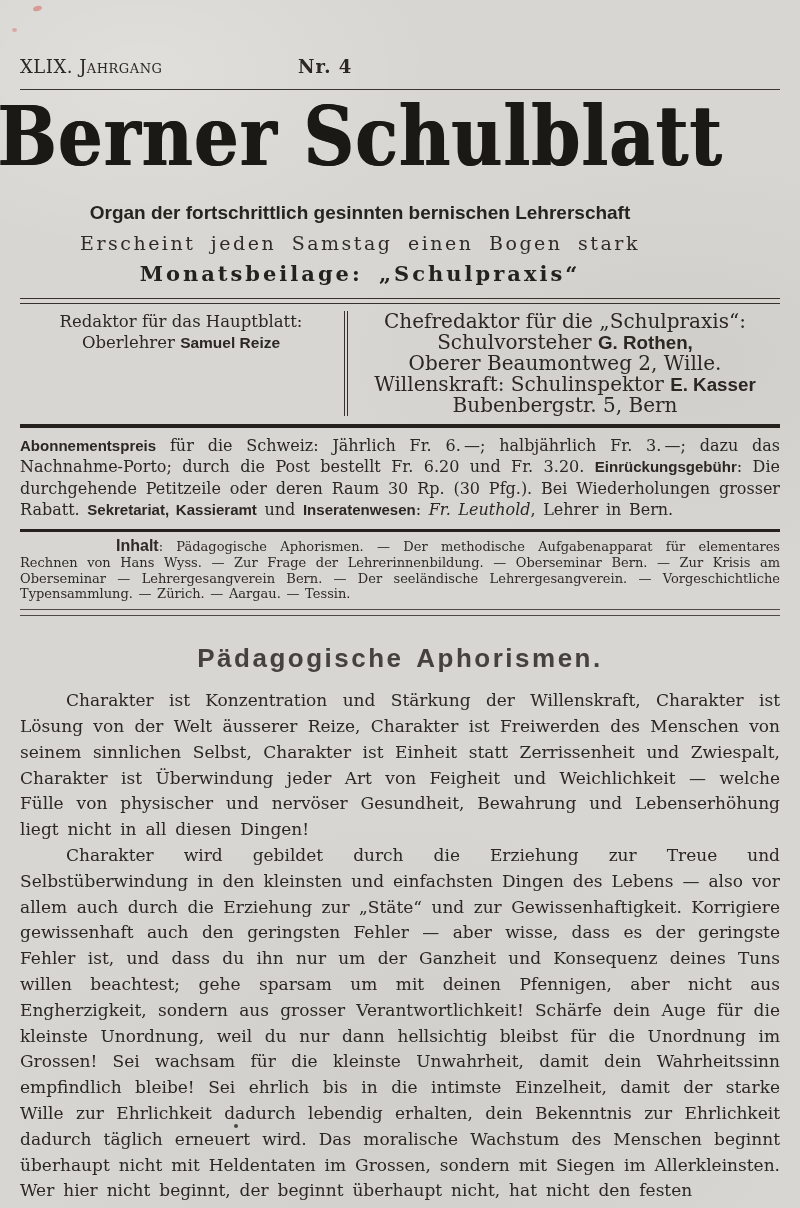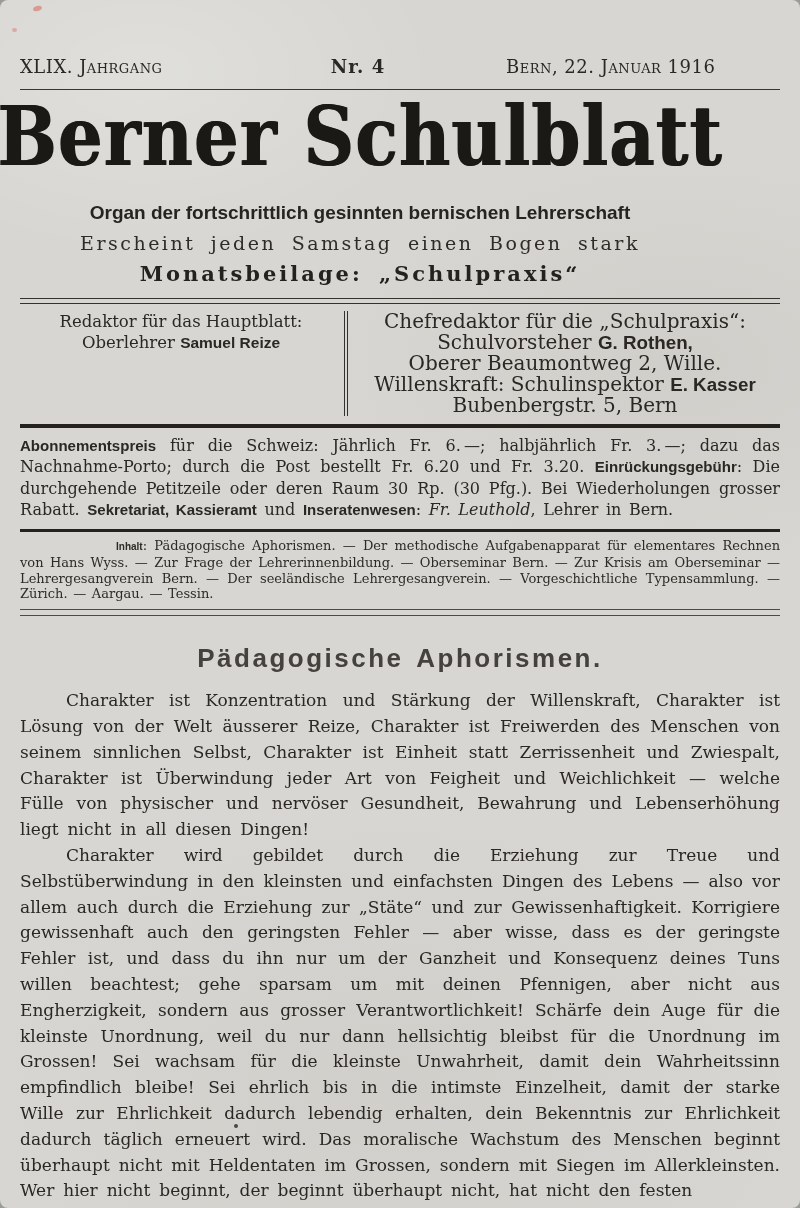--- a/index.html
+++ b/index.html
@@ -5,28 +5,27 @@
   html,body{margin:0;padding:0;background:#9a9a98;}
   .page{
     position:relative;width:800px;height:1208px;overflow:hidden;
     background-color:#d7d6d2;
     background-image:
       radial-gradient(ellipse 420px 260px at 18% 6%, rgba(255,255,255,.22), transparent 70%),
       radial-gradient(ellipse 500px 300px at 85% 30%, rgba(140,138,128,.10), transparent 70%),
       radial-gradient(ellipse 600px 400px at 50% 90%, rgba(120,118,108,.08), transparent 70%);
     font-family:"DejaVu Serif","Liberation Serif",serif;
     color:#2b2824;
-    border-radius:8px;
   }
   .content{padding:56px 20px 0 20px;}
 
   
   .issue-line{display:grid;grid-template-columns:278px 120px 1fr;align-items:baseline;font-size:18px;}
   .smallcaps{font-variant:small-caps;letter-spacing:.5px;}
-  .issue-no{text-align:center;font-weight:bold;letter-spacing:1px;}
+  .issue-no{text-align:left;font-weight:bold;letter-spacing:1px;}
   .place-date{padding-left:88px;}
   .rule-thin{margin-top:12px;border-top:1.5px solid #3a362f;}
 
   
   .head-group{transform:translateX(-40px);}
   .masthead{
     margin:2px auto 0 auto;width:fit-content;
     font-size:69px;line-height:90px;font-weight:bold;letter-spacing:1px;
     color:#1b1916;transform:scale(1.02,1.18);transform-origin:center;
     text-shadow:1px 0 0 #1b1916;
@@ -50,21 +49,21 @@
   .b-sans{font-family:"Liberation Sans",sans-serif;font-weight:bold;font-size:.94em;}
 
   
   .subscription{margin:0;padding:7px 0 8px 0;font-size:16px;line-height:21.5px;
     text-align:justify;word-spacing:2.5px;}
   .sub-ital{font-style:italic;}
 
   
   .contents{margin:0;padding:6px 0 7px 0;font-size:13px;line-height:15.8px;
     text-align:justify;text-indent:96px;word-spacing:1.5px;color:#2e2b26;}
-  .contents .b-sans{font-size:10px;margin-top:34px;}
+  .contents .b-sans{font-size:16px;margin-top:34px;}
 
   
   .article-title{margin:27px 0 4px 0;text-align:center;font-family:"Liberation Sans",sans-serif;
     font-weight:bold;font-size:26px;letter-spacing:2.5px;word-spacing:4px;color:#45423d;}
   .body-para{margin:14px 0 0 0;font-size:17px;line-height:25.8px;text-align:justify;
     word-spacing:3.5px;text-indent:46px;color:#2b2823;}
   .body-para+.body-para{margin-top:0;}
   .closing-row{display:flex;justify-content:space-between;font-size:17px;line-height:25.8px;
     word-spacing:3.5px;color:#2b2823;}
   .closing-row .attribution{padding-right:96px;}
@@ -78,21 +77,20 @@
 </style>
 </head>
 <body>
 
 <div class="page">
   <div class="content">
 
     <div class="issue-line">
       <span class="smallcaps">XLIX. Jahrgang</span>
       <span class="issue-no">Nr. 4</span>
-      <span class="smallcaps place-date">Bern, 22. Januar 1916</span>
     </div>
 
     <div class="rule-thin"></div>
 
     <div class="head-group">
       <h1 class="masthead">Berner Schulblatt</h1>
       <div class="organ">Organ der fortschrittlich gesinnten bernischen Lehrerschaft</div>
       <div class="schedule">Erscheint jeden Samstag einen Bogen stark</div>
       <div class="supplement">Monatsbeilage: „Schulpraxis“</div>
     </div>

